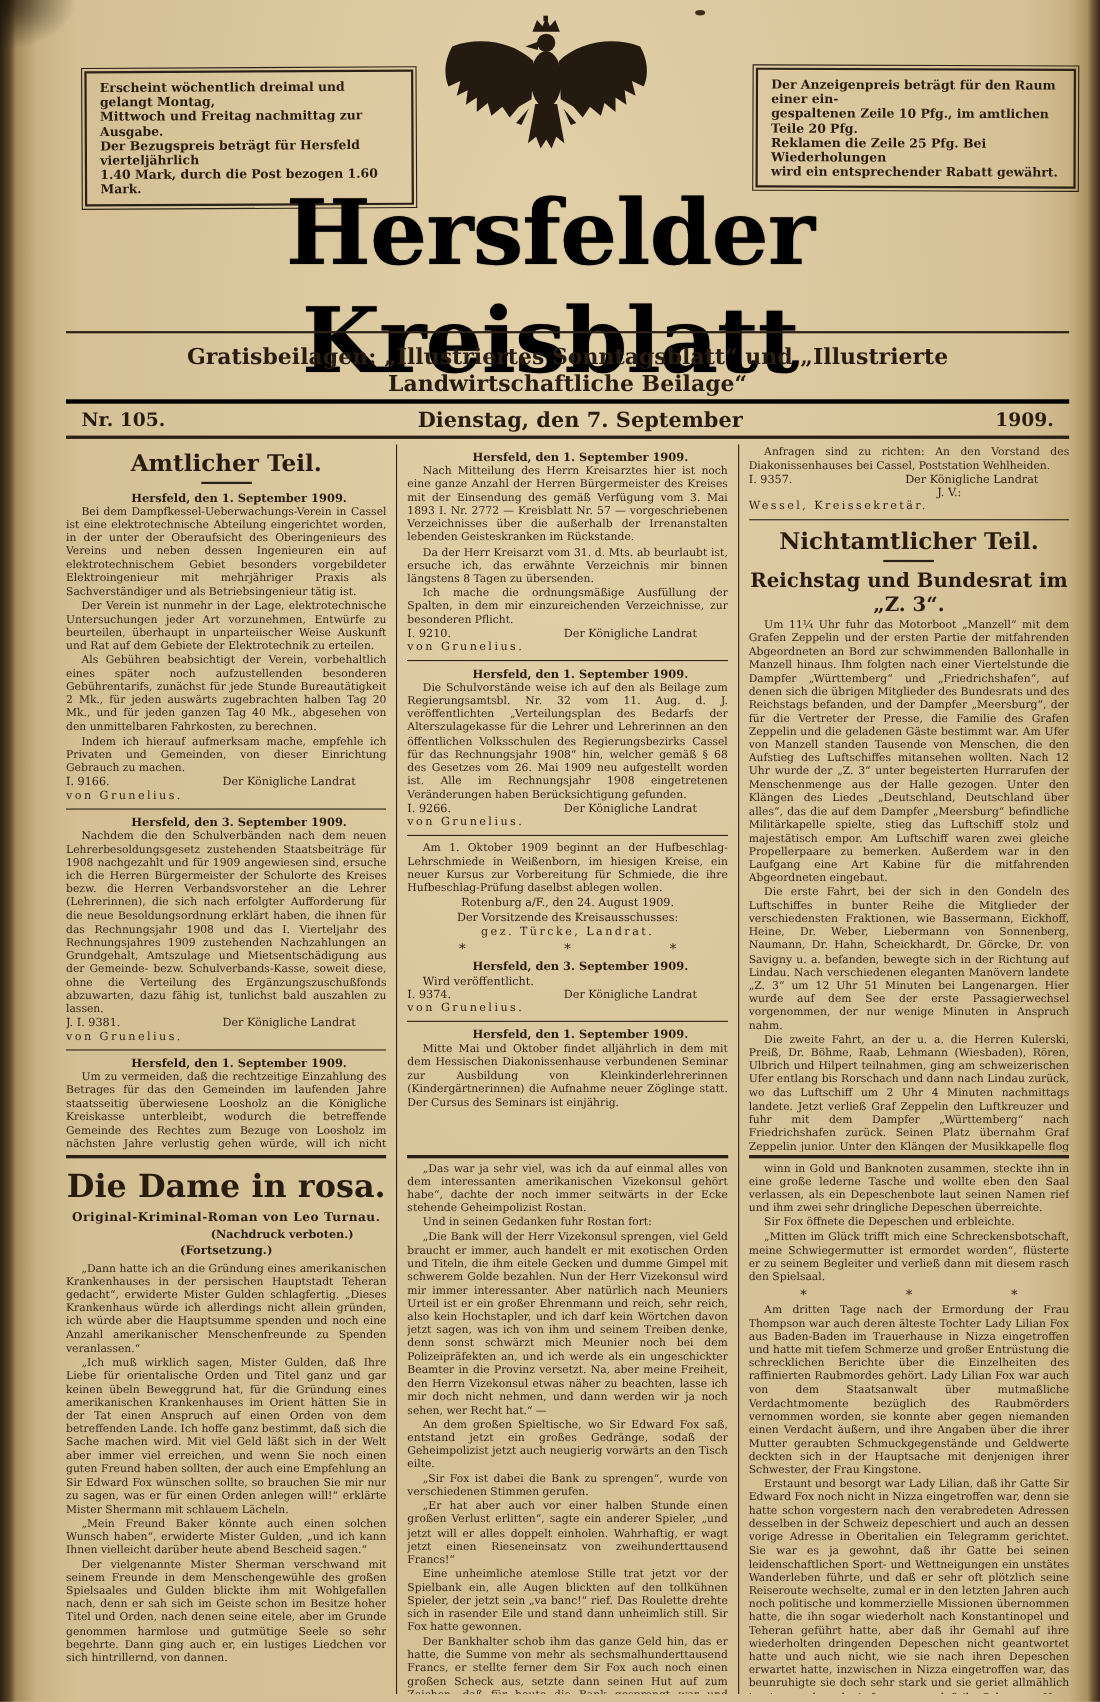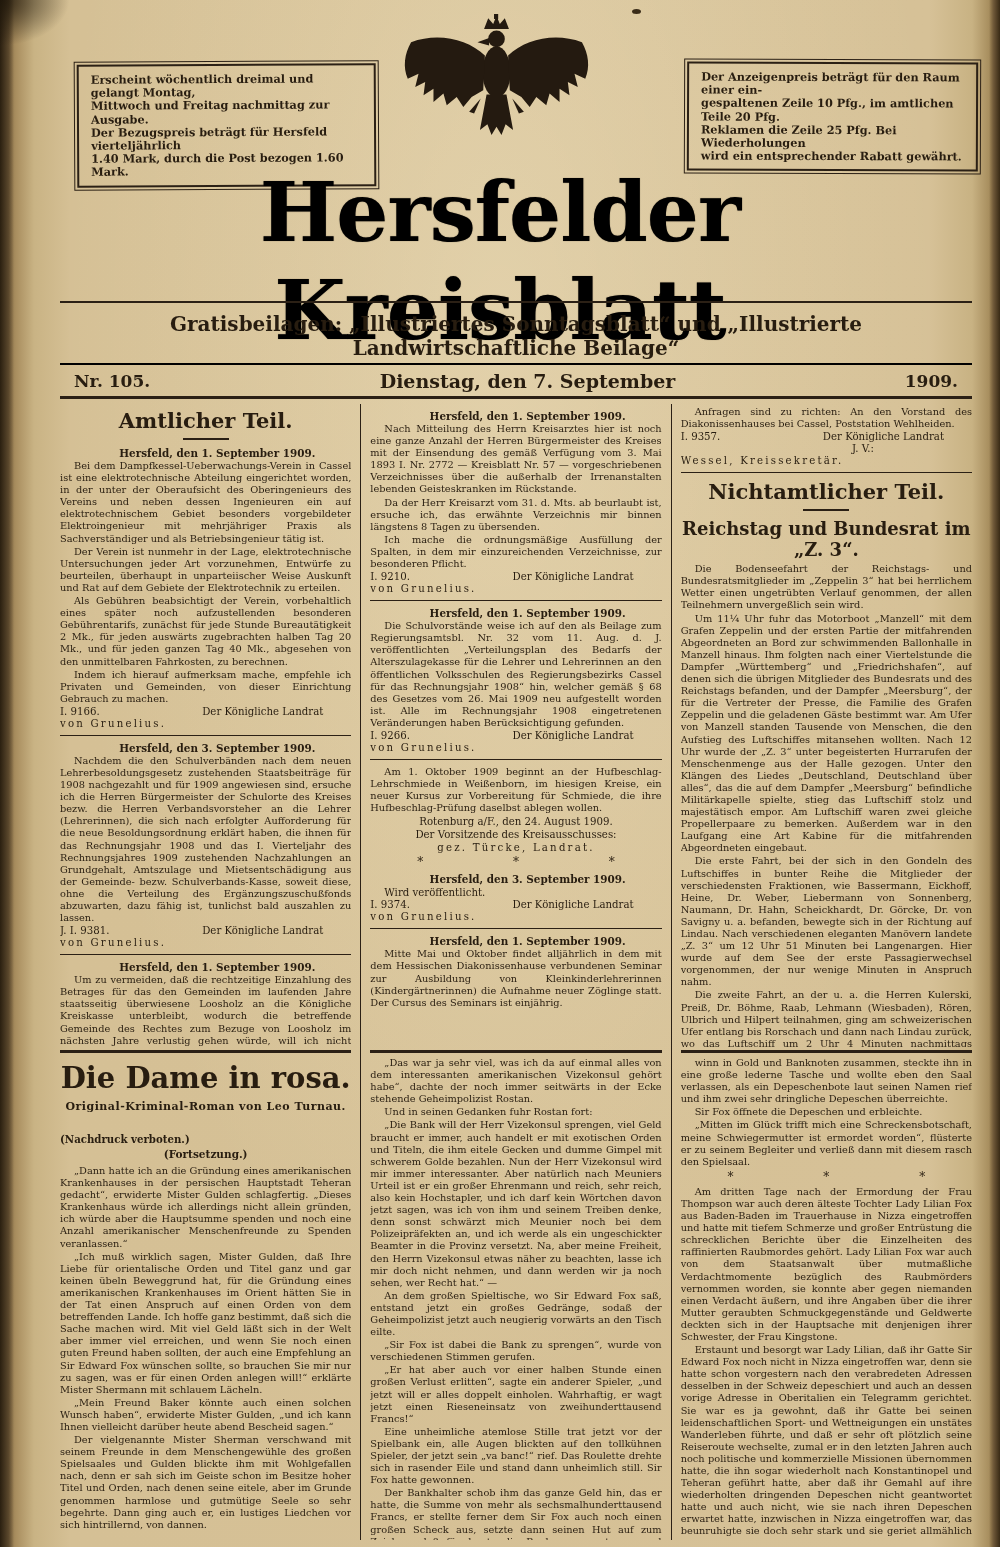--- a/index.html
+++ b/index.html
@@ -36,21 +36,21 @@
     font-size:82px; font-weight:bold; letter-spacing:-1px; line-height:1.2;
     color:#000000; text-shadow:0 0 1px rgba(36,26,16,.6);
   }
 
   .subtitle-block { position:absolute; left:60px; top:301px; width:912px; border-top:2.5px solid #2b2015; padding-top:9px; text-align:center; }
   .subtitle { font-size:20px; font-weight:bold; }
   .phone { font-size:10.5px; font-weight:bold; margin-top:3px; }
 
   .date-row {
     position:absolute; left:60px; top:363px; width:912px; height:36px;
-    border-top:2px solid #000000; border-bottom:3px solid #2b2015;
+    border-top:4px solid #000000; border-bottom:3px solid #2b2015;
     display:flex; justify-content:space-between; align-items:center; padding:0 14px;
     font-weight:bold;
   }
   .issue-no, .year-no { font-size:17px; }
   .date-center { font-size:19px; }
 
   
   .columns { position:absolute; left:60px; top:404px; width:912px; height:1136px; display:flex; }
   .col { flex:1 1 0; padding:2px 9px 0 9px; overflow:hidden; }
   .col + .col { border-left:1.6px solid #2b2015; }
@@ -72,21 +72,21 @@
   .sig-name { text-align:left; padding-right:42px; letter-spacing:2.2px; margin-top:1px; }
   .sig-jv { text-align:right; padding-right:98px; margin-top:1px; }
 
   .centered { font-size:10.2px; text-align:center; margin-top:2px; }
   .spaced { letter-spacing:2.2px; }
   .stars { text-align:center; word-spacing:86px; font-size:12px; line-height:14px; margin:2px 0; }
   .note-left { font-size:10.2px; text-indent:14px; margin-top:2px; }
 
   .serial-title { font-size:29px; font-weight:bold; text-align:center; margin:4px 0 5px 0; }
   .serial-byline { font-size:11px; font-weight:bold; text-align:center; letter-spacing:.5px; }
-  .serial-note-r { font-size:10.2px; font-weight:bold; padding-right:30px; margin-top:20px; }
+  .serial-note-r { font-size:10.2px; font-weight:bold; text-align:right; padding-right:30px; margin-top:3px; }
   .serial-note-c { font-size:10.5px; font-weight:bold; text-align:center; margin:3px 0 5px 0; }
 
   .art-headline { font-size:18px; font-weight:bold; text-align:center; margin:4px 0 3px 0; }
 </style>
 </head>
 <body>
 
 <div class="edge edge-left"></div>
 <div class="edge edge-right"></div>
 <div class="corner-tl"></div>
@@ -296,21 +296,20 @@
           <div class="sig-name">Wessel, Kreissekretär.</div>
         </div>
       </div>
       <div class="art-rule"></div>
 
       <h2 class="section-head">Nichtamtlicher Teil.</h2>
       <div class="head-underline"></div>
 
       <h3 class="art-headline">Reichstag und Bundesrat im „Z. 3“.</h3>
       <div>
-          <p class="para">Die Bodenseefahrt der Reichstags- und Bundesratsmitglieder im „Zeppelin 3“ hat bei herrlichem Wetter einen ungetrübten Verlauf genommen, der allen Teilnehmern unvergeßlich sein wird.</p>
           <p class="para">Um 11¼ Uhr fuhr das Motorboot „Manzell“ mit dem Grafen Zeppelin und der ersten Partie der mitfahrenden Abgeordneten an Bord zur schwimmenden Ballonhalle in Manzell hinaus. Ihm folgten nach einer Viertelstunde die Dampfer „Württemberg“ und „Friedrichshafen“, auf denen sich die übrigen Mitglieder des Bundesrats und des Reichstags befanden, und der Dampfer „Meersburg“, der für die Vertreter der Presse, die Familie des Grafen Zeppelin und die geladenen Gäste bestimmt war. Am Ufer von Manzell standen Tausende von Menschen, die den Aufstieg des Luftschiffes mitansehen wollten. Nach 12 Uhr wurde der „Z. 3“ unter begeisterten Hurrarufen der Menschenmenge aus der Halle gezogen. Unter den Klängen des Liedes „Deutschland, Deutschland über alles“, das die auf dem Dampfer „Meersburg“ befindliche Militärkapelle spielte, stieg das Luftschiff stolz und majestätisch empor. Am Luftschiff waren zwei gleiche Propellerpaare zu bemerken. Außerdem war in den Laufgang eine Art Kabine für die mitfahrenden Abgeordneten eingebaut.</p>
           <p class="para">Die erste Fahrt, bei der sich in den Gondeln des Luftschiffes in bunter Reihe die Mitglieder der verschiedensten Fraktionen, wie Bassermann, Eickhoff, Heine, Dr. Weber, Liebermann von Sonnenberg, Naumann, Dr. Hahn, Scheickhardt, Dr. Görcke, Dr. von Savigny u. a. befanden, bewegte sich in der Richtung auf Lindau. Nach verschiedenen eleganten Manövern landete „Z. 3“ um 12 Uhr 51 Minuten bei Langenargen. Hier wurde auf dem See der erste Passagierwechsel vorgenommen, der nur wenige Minuten in Anspruch nahm.</p>
           <p class="para">Die zweite Fahrt, an der u. a. die Herren Kulerski, Preiß, Dr. Böhme, Raab, Lehmann (Wiesbaden), Rören, Ulbrich und Hilpert teilnahmen, ging am schweizerischen Ufer entlang bis Rorschach und dann nach Lindau zurück, wo das Luftschiff um 2 Uhr 4 Minuten nachmittags landete. Jetzt verließ Graf Zeppelin den Luftkreuzer und fuhr mit dem Dampfer „Württemberg“ nach Friedrichshafen zurück. Seinen Platz übernahm Graf Zeppelin junior. Unter den Klängen der Musikkapelle flog der „Z. 3“ über die Dampferflottille hinweg</p>
         </div>
     </div>
 
     <div class="feuill-rule"></div>
 
     <div class="col-bottom">
       <div>

